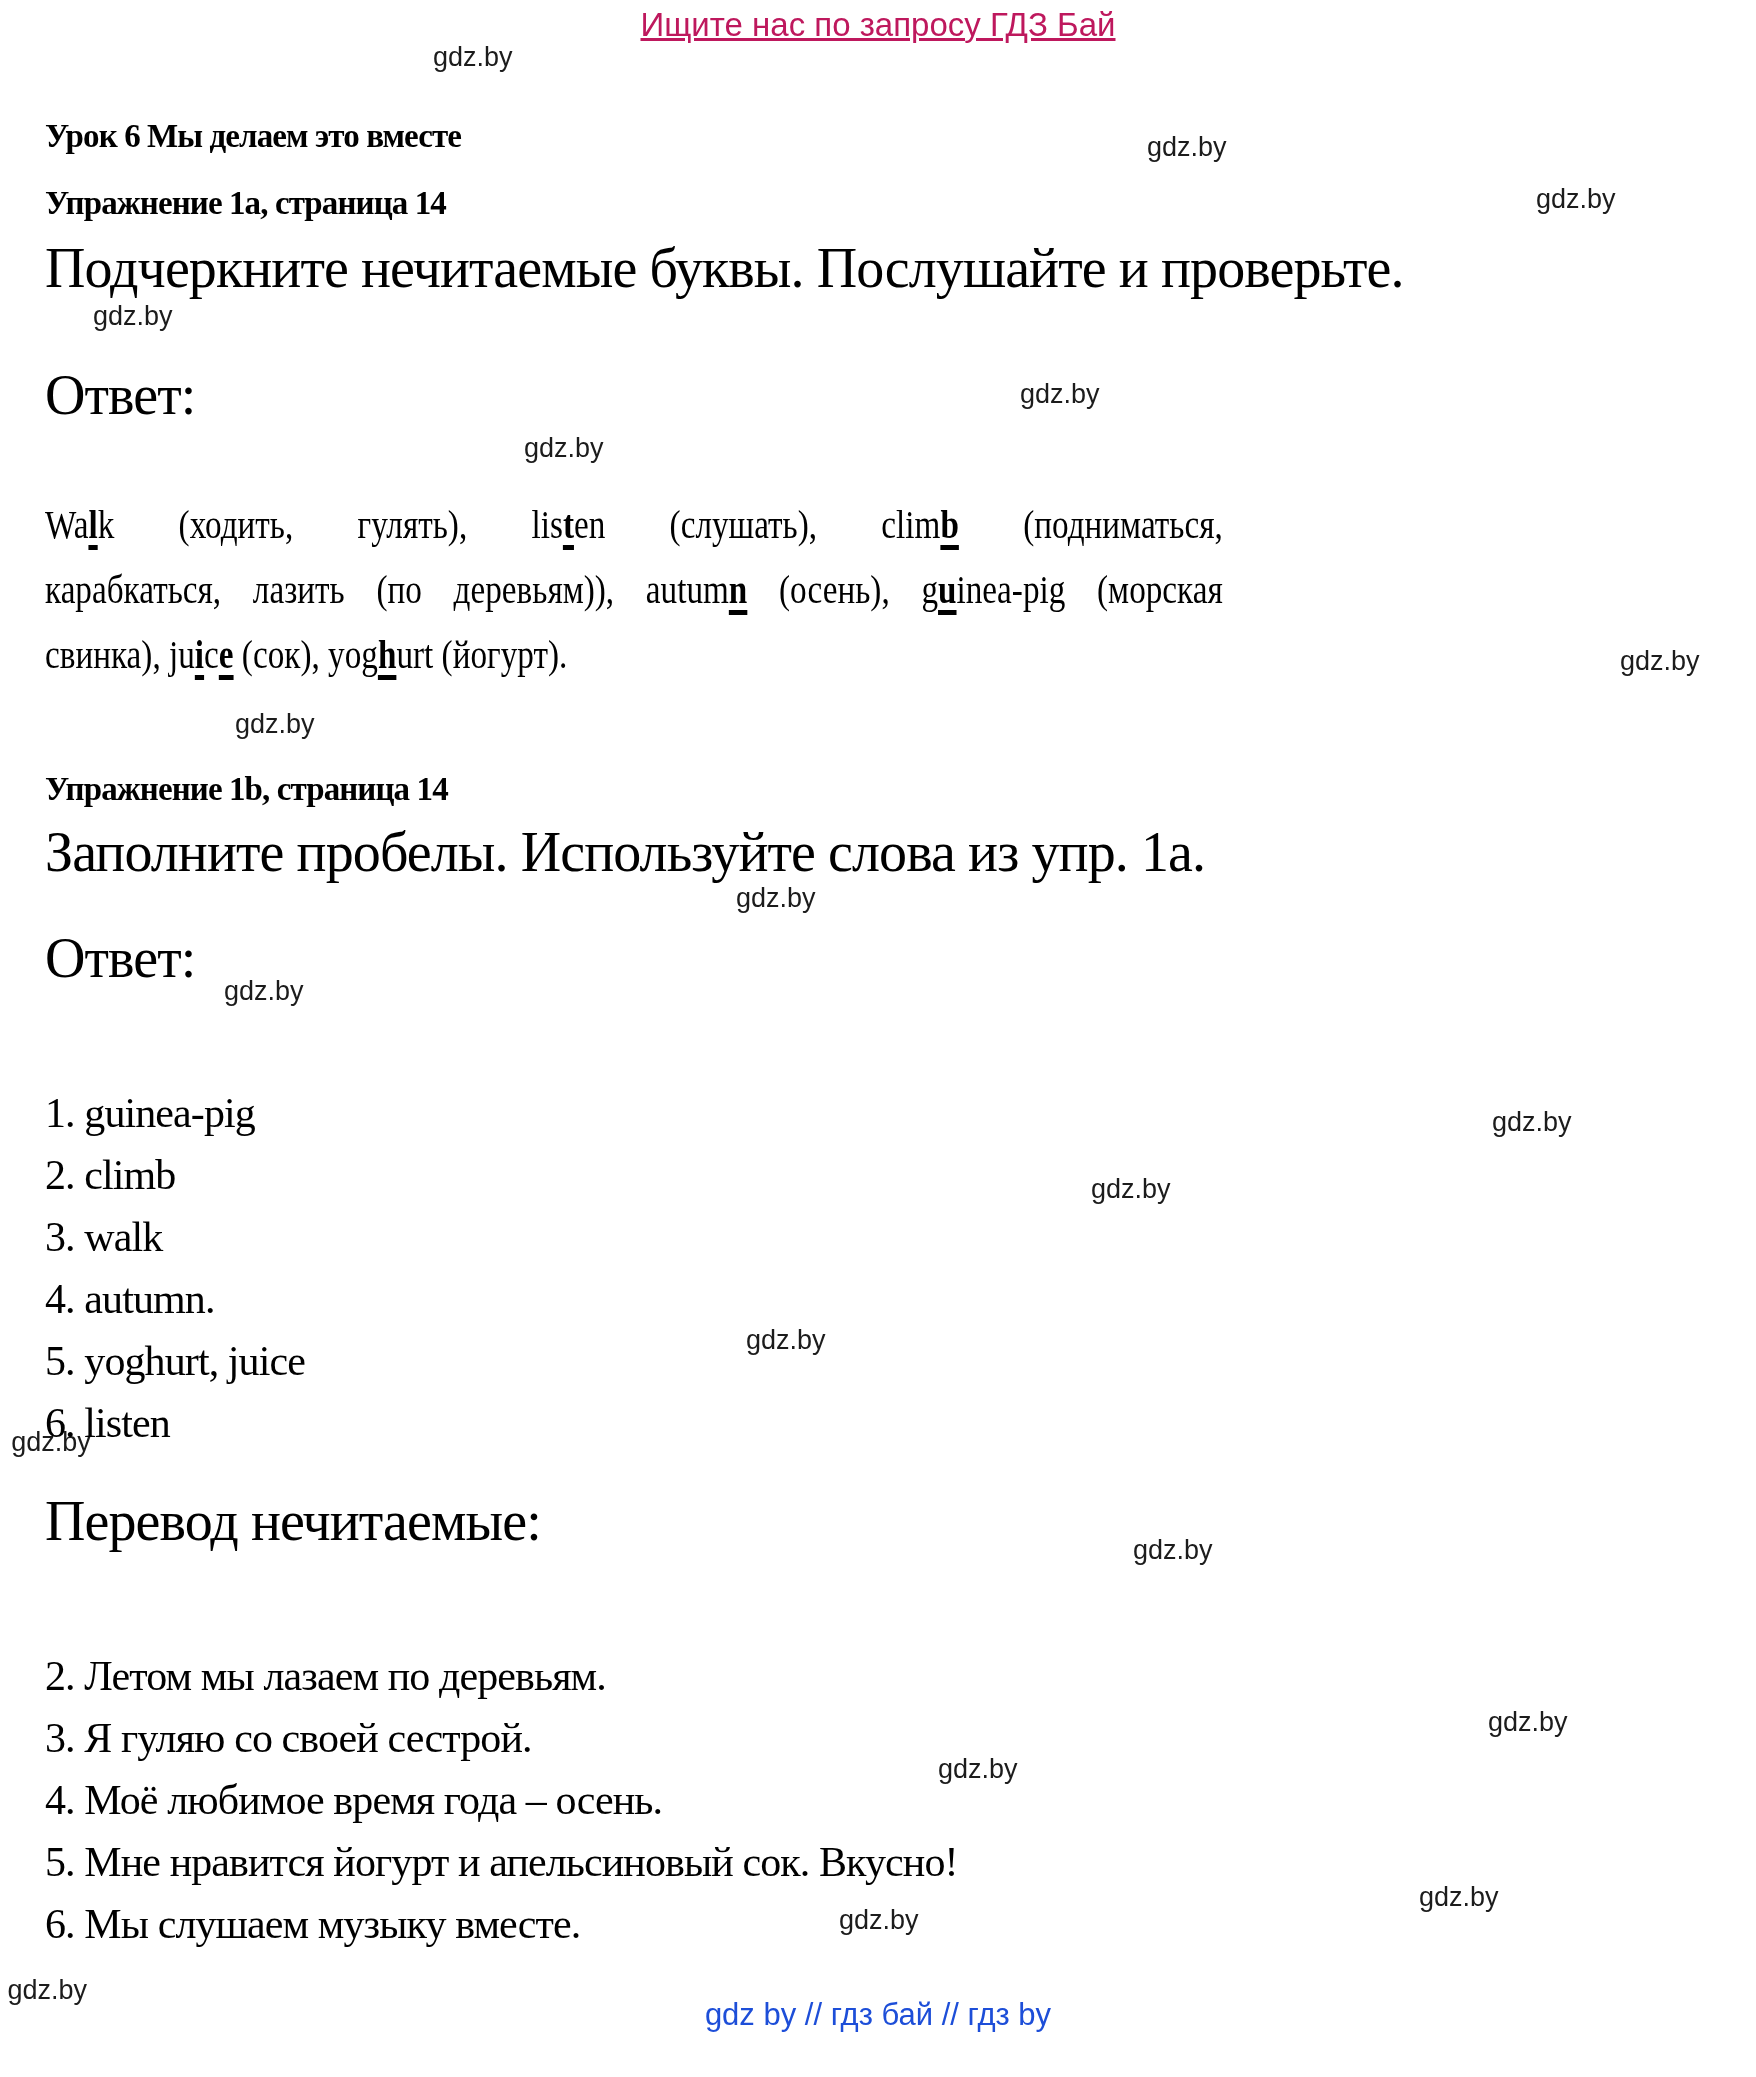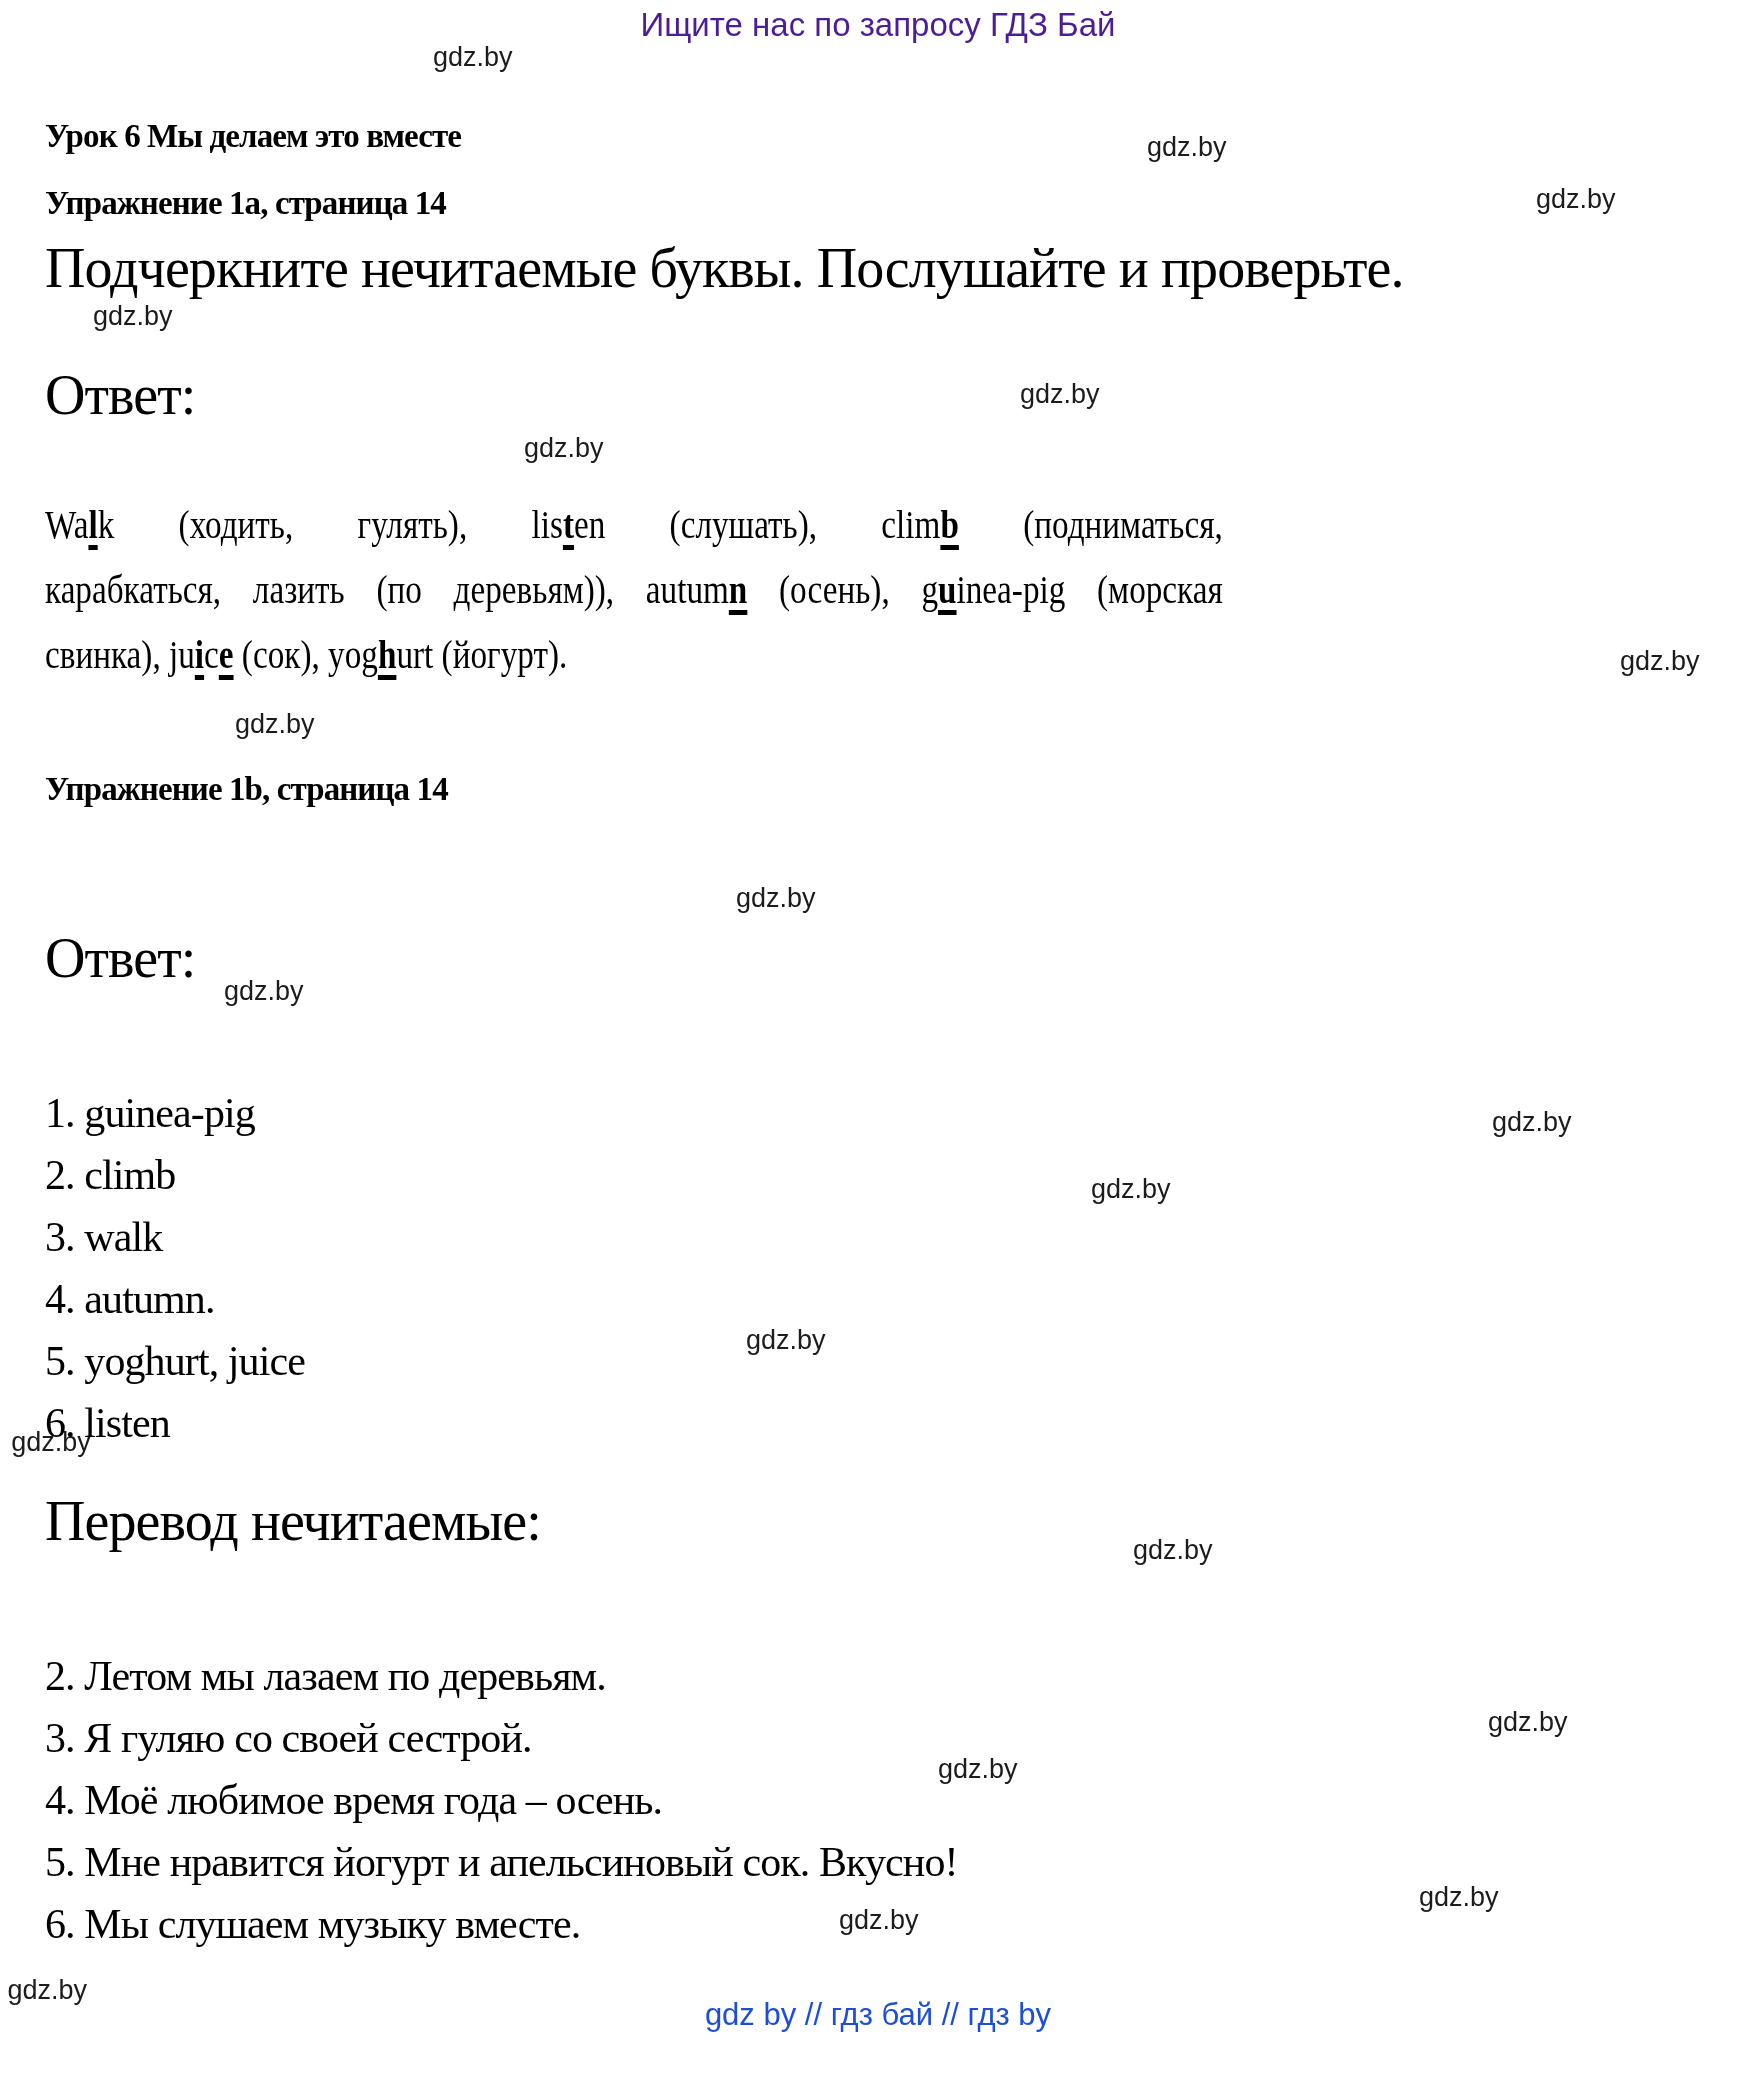--- a/index.html
+++ b/index.html
@@ -79,21 +79,21 @@
     text-align: center;
     font-family: "Liberation Sans", "DejaVu Sans", sans-serif;
     font-size: 31px;
   }
 </style>
 </head>
 <body>
 
 <div id="page" style="background: rgb(255, 255, 255);">
 
-  <div class="banner" style="color: #4c1d95;">Ищите нас по запросу ГДЗ Бай</div>
+  <div class="banner" style="color: #be185d; text-decoration: underline;">Ищите нас по запросу ГДЗ Бай</div>
 
   <div>
       <div class="wm" style="left: 433px; top: 41px; color: rgb(28, 28, 28);">gdz.by</div>
       <div class="wm" style="left: 1147px; top: 131px; color: rgb(28, 28, 28);">gdz.by</div>
       <div class="wm" style="left: 1536px; top: 183px; color: rgb(28, 28, 28);">gdz.by</div>
       <div class="wm" style="left: 93px; top: 300px; color: rgb(28, 28, 28);">gdz.by</div>
       <div class="wm" style="left: 1020px; top: 378px; color: rgb(28, 28, 28);">gdz.by</div>
       <div class="wm" style="left: 524px; top: 432px; color: rgb(28, 28, 28);">gdz.by</div>
       <div class="wm" style="left: 1620px; top: 645px; color: rgb(28, 28, 28);">gdz.by</div>
       <div class="wm" style="left: 235px; top: 708px; color: rgb(28, 28, 28);">gdz.by</div>
@@ -120,20 +120,21 @@
   <div class="body-line" style="top:369px;">Ответ:</div>
 
   <div class="answer-para" id="answer-para">
       <div class="line j"><span>Wa</span><span class="bu">l</span><span>k (ходить, гулять), lis</span><span class="bu">t</span><span>en (слушать), clim</span><span class="bu">b</span><span> (подниматься,</span></div>
       <div class="line j"><span>карабкаться, лазить (по деревьям)), autum</span><span class="bu">n</span><span> (осень), g</span><span class="bu">u</span><span>inea-pig (морская</span></div>
       <div class="line"><span>свинка), ju</span><span class="bu">i</span><span>c</span><span class="bu">e</span><span> (сок), yog</span><span class="bu">h</span><span>urt (йогурт).</span></div>
     </div>
 
   <h2 class="h-bold" style="top:763px;">Упражнение 1b, страница 14</h2>
 
+  <div class="body-line" style="top:826px;">Заполните пробелы. Используйте слова из упр. 1а.</div>
 
   <div class="body-line" style="top:932px;">Ответ:</div>
 
   <div class="list" style="top:1053px;">
     <div>1. guinea-pig</div>
     <div>2. climb</div>
     <div>3. walk</div>
     <div>4. autumn.</div>
     <div>5. yoghurt, juice</div>
     <div>6. listen</div>

